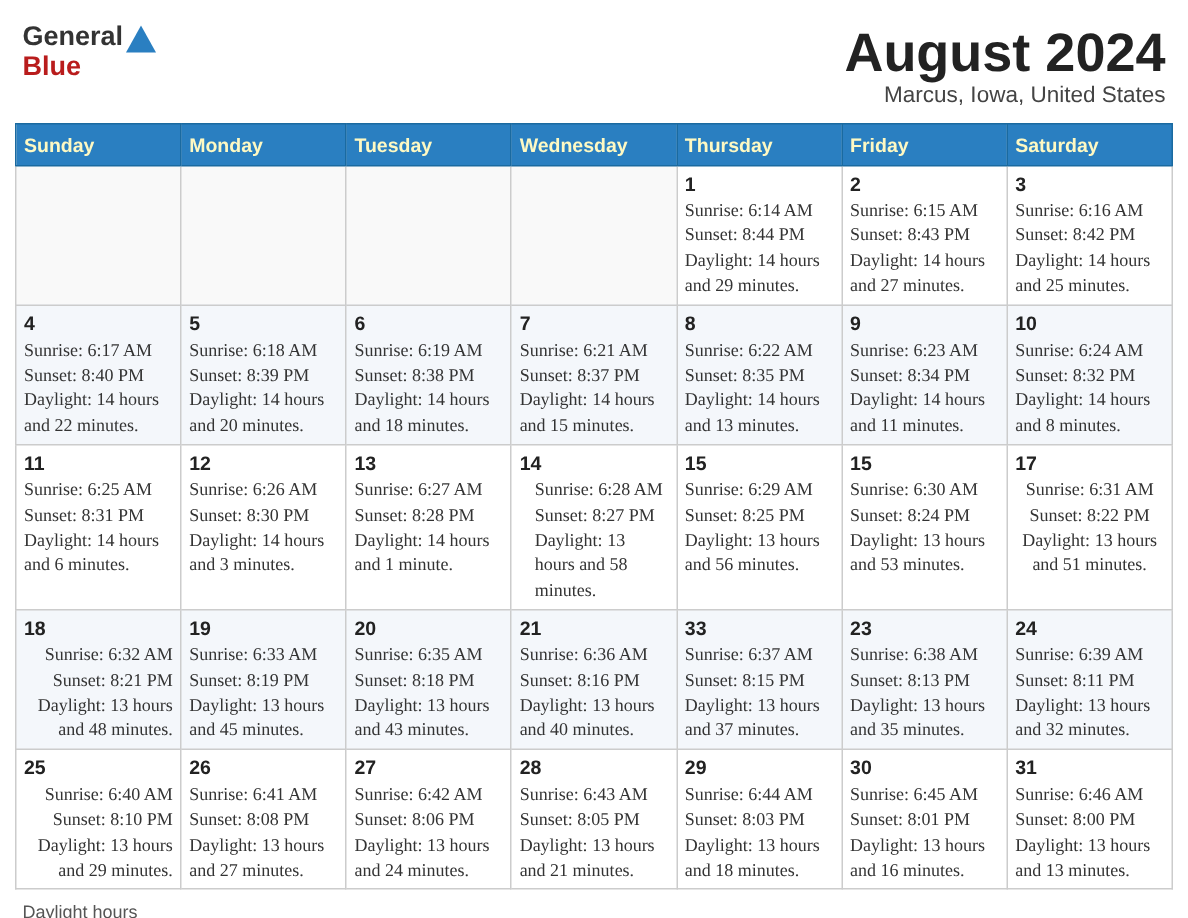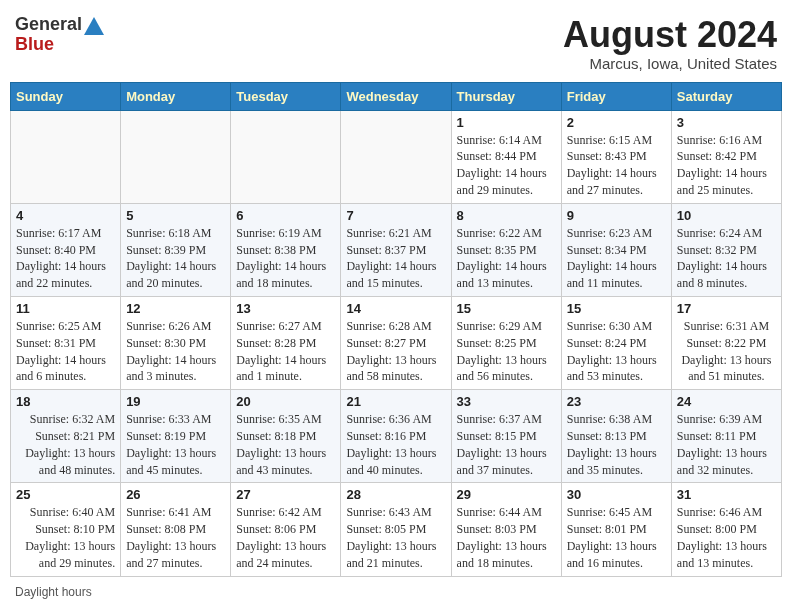--- a/index.html
+++ b/index.html
@@ -193,21 +193,21 @@
 Daylight: 14 hours and 3 minutes.</div>
         </td>
         <td>
           <div class="day-number">13</div>
           <div class="day-info" style="white-space: pre-line;">Sunrise: 6:27 AM
 Sunset: 8:28 PM
 Daylight: 14 hours and 1 minute.</div>
         </td>
         <td>
           <div class="day-number">14</div>
-          <div class="day-info" style="white-space: pre-line;">Sunrise: 6:28 AM
+          <div class="day-info" style="white-space: pre-line; margin-left: 10px;">Sunrise: 6:28 AM
 Sunset: 8:27 PM
 Daylight: 13 hours and 58 minutes.</div>
         </td>
         <td>
           <div class="day-number">15</div>
           <div class="day-info" style="white-space: pre-line;">Sunrise: 6:29 AM
 Sunset: 8:25 PM
 Daylight: 13 hours and 56 minutes.</div>
         </td>
         <td>

